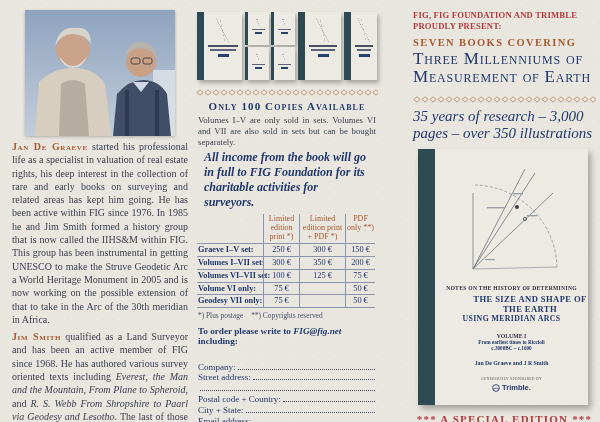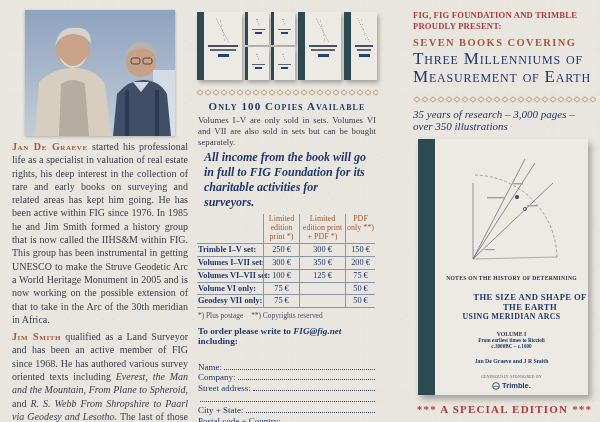--- a/index.html
+++ b/index.html
@@ -76,28 +76,28 @@
   .form-line .fl-label{white-space:nowrap;}
   .form-line .leader{flex:1;border-bottom:1.2px dotted #3f4c6e;margin:0 1px 2px 2px;}
 
   
   .panel.right{padding:0;}
   .r-inner{margin-left:23px;width:183px;}
   .presenter{margin-top:10px;font-size:8.6px;line-height:1.25;font-weight:bold;color:#b23a3c;letter-spacing:0.2px;}
   .seven-books{margin-top:6px;font-size:10.5px;font-weight:bold;color:#a8592f;letter-spacing:1.4px;}
   .big-title{margin-top:2px;font-size:17px;line-height:1.06;font-weight:normal;
     font-variant:small-caps;letter-spacing:0.8px;color:#21386b;}
-  .stats{margin-top:5px;font-size:11px;font-style:italic;color:#21386b;}
+  .stats{margin-top:5px;font-size:15px;font-style:italic;color:#21386b;}
 
   .cover{display:flex;width:170px;height:256px;margin:7px 0 0 5px;box-shadow:3px 4px 6px rgba(0,0,0,.3);}
   .cover-spine{width:17px;background:#2d4a52;flex:none;}
   .cover-body{flex:1;background:#edeae3;text-align:center;}
   .cover-diagram{display:block;margin:14px auto 0;}
   .cv-note{margin-top:10px;font-size:5.6px;font-weight:bold;color:#2c3342;letter-spacing:0.3px;}
-  .cv-title{margin-top:11px;font-size:8.6px;font-weight:bold;color:#21386b;letter-spacing:0.4px;padding-left:37px;}
+  .cv-title{margin-top:3px;font-size:8.6px;font-weight:bold;color:#21386b;letter-spacing:0.4px;padding-left:37px;}
   .cv-title2{font-size:7.8px;font-weight:bold;color:#21386b;letter-spacing:0.4px;}
   .cv-vol{margin-top:10px;font-size:5.8px;font-weight:bold;color:#2c3342;}
   .cv-sub{font-size:5.2px;font-weight:bold;color:#21386b;line-height:1.3;}
   .cv-auth{margin-top:8px;font-size:5.8px;font-weight:bold;color:#21386b;}
   .cv-spon{margin-top:11px;font-size:3.8px;color:#555c6b;letter-spacing:0.3px;}
   .cv-trimble{display:flex;justify-content:center;align-items:center;gap:2px;margin-top:2px;
     font-family:"Liberation Sans", sans-serif;font-weight:bold;font-size:7.5px;color:#21386b;}
 
   .special{margin-top:8px;text-align:center;font-size:11px;font-weight:bold;color:#b23a3c;letter-spacing:1.2px;}
 </style>
@@ -217,21 +217,21 @@
     <h3 class="avail-heading">Only 100 Copies Available</h3>
     <p class="avail-line1">Volumes I–V are only sold in sets. Volumes VI and VII are also sold in sets but can be bought separately.</p>
     <p class="avail-line2">All income from the book will go in full to FIG Foundation for its charitable activities for surveyors.</p>
 
     <div class="price-table">
       <div class="tc th blank"></div>
       <div class="tc th sep">Limited edition print *)</div>
       <div class="tc th sep">Limited edition print + PDF *)</div>
       <div class="tc th sep">PDF only **)</div>
 
-      <div class="tc label">Trimble I–V set:</div>
+      <div class="tc label">Graeve I–V set:</div>
       <div class="tc val sep">250 €</div>
       <div class="tc val sep">300 €</div>
       <div class="tc val sep">150 €</div>
 
       <div class="tc label">Volumes I–VII set:</div>
       <div class="tc val sep">300 €</div>
       <div class="tc val sep">350 €</div>
       <div class="tc val sep">200 €</div>
 
       <div class="tc label">Volumes VI–VII set:</div>
@@ -250,41 +250,37 @@
       <div class="tc val sep">50 €</div>
     </div>
     <div class="footnote">
       <span>*) Plus postage</span><span>**) Copyrights reserved</span>
     </div>
 
     <p class="order-intro"><span>To order please write to </span><i>FIG@fig.net</i><span> including:</span></p>
 
     <div class="order-form">
       <div class="form-line">
-          <span class="fl-label">Name:</span>
-          <span class="leader"></span>
-        </div>
-      <div class="form-line">
           <span class="fl-label">Company:</span>
           <span class="leader"></span>
         </div>
       <div class="form-line">
           <span class="fl-label">Street address:</span>
           <span class="leader"></span>
         </div>
       <div class="form-line">
           <span class="fl-label"></span>
           <span class="leader"></span>
         </div>
       <div class="form-line">
+          <span class="fl-label">Postal code + Country:</span>
+          <span class="leader"></span>
+        </div>
+      <div class="form-line">
           <span class="fl-label">City + State:</span>
-          <span class="leader"></span>
-        </div>
-      <div class="form-line">
-          <span class="fl-label">Postal code + Country:</span>
           <span class="leader"></span>
         </div>
       <div class="form-line">
           <span class="fl-label">Email address:</span>
           <span class="leader"></span>
         </div>
       <div class="form-line">
           <span class="fl-label">VAT № (if Europe):</span>
           <span class="leader"></span>
         </div>

